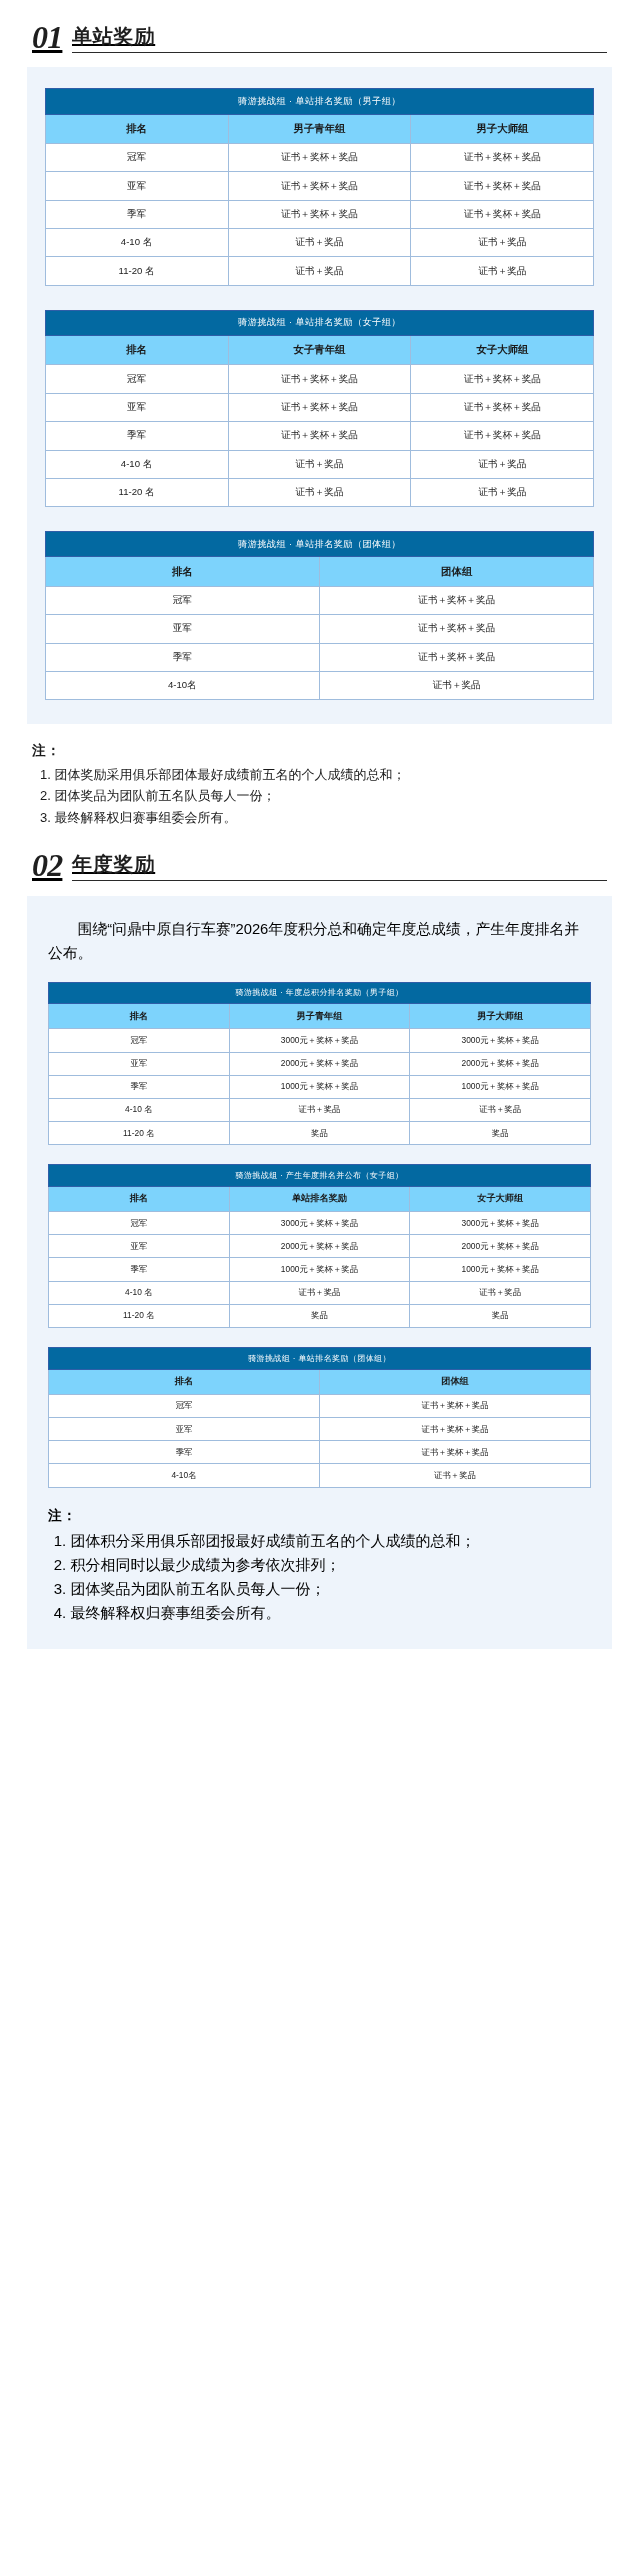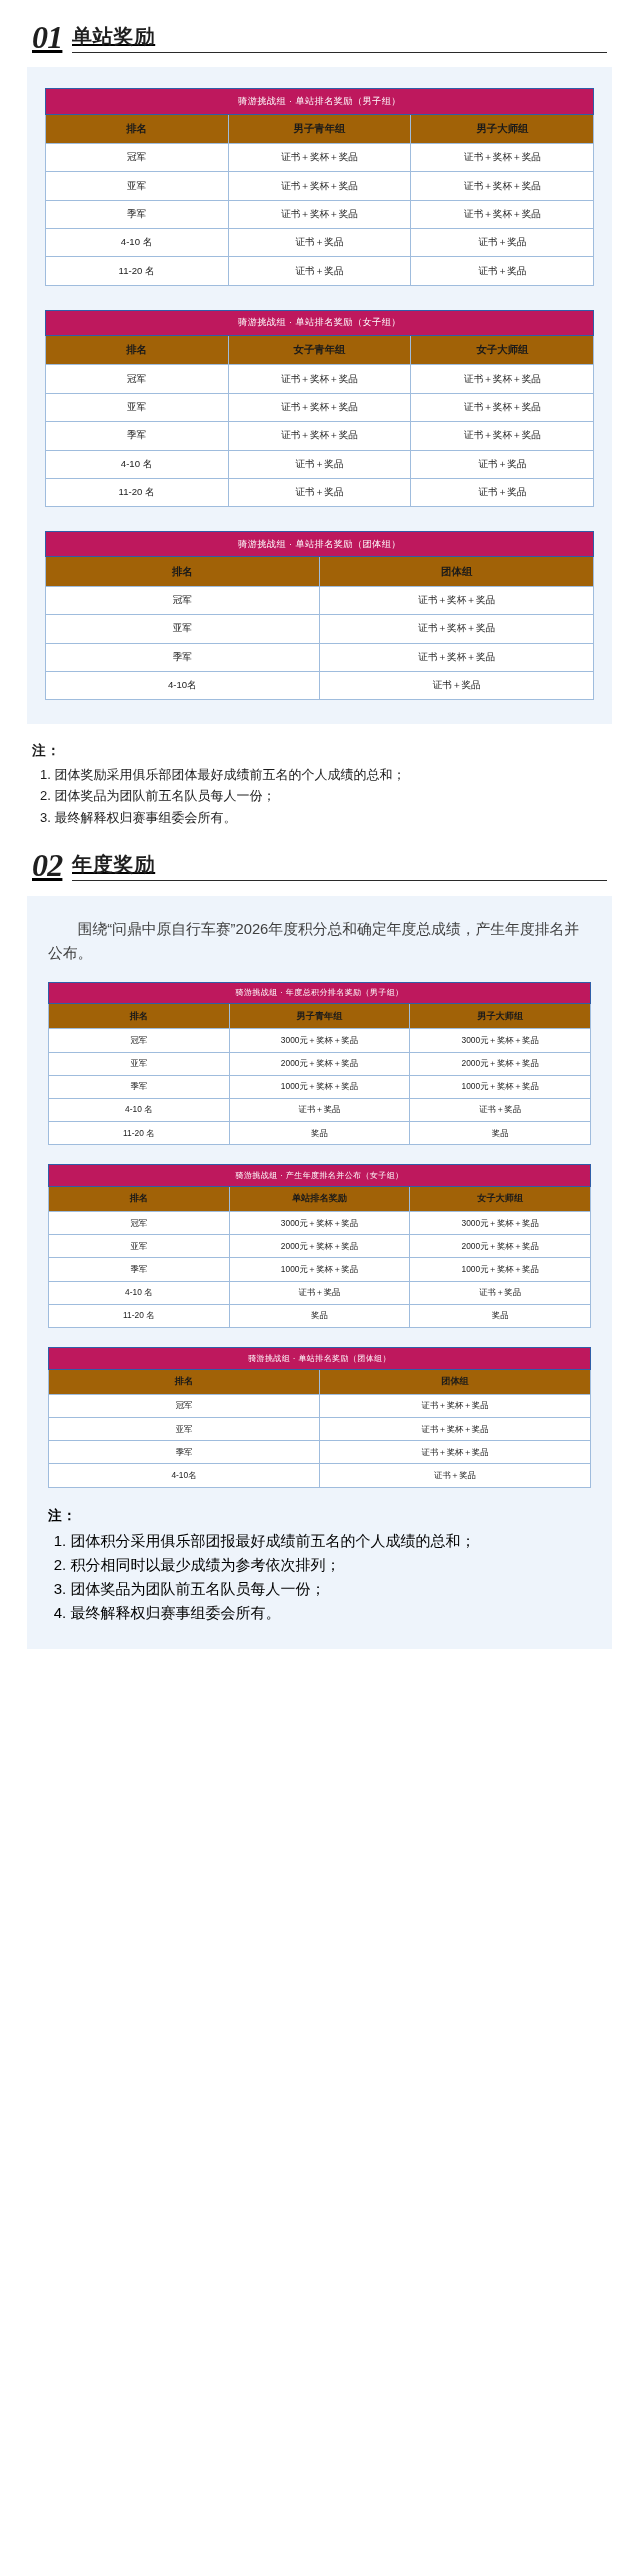--- a/index.html
+++ b/index.html
@@ -59,31 +59,31 @@
   
   table.t {
     width: 100%;
     border-collapse: collapse;
     background: #ffffff;
     margin-bottom: 24px;
     table-layout: fixed;
   }
   table.t:last-of-type { margin-bottom: 0; padding-left: 14px; }
   table.t .caption-row td {
-    background: #be185d;
+    background: #0369a1;
     color: #ffffff;
     text-align: center;
     font-size: 9.2px;
     letter-spacing: 0.4px;
     padding: 5.6px 3.2px;
     border: 0.8px solid #2f5ea8;
     font-weight: normal;
   }
   table.t th {
-    background: #a16207;
+    background: #7dd3fc;
     color: #1a1a1a;
     font-size: 10.4px;
     font-weight: bold;
     text-align: center;
     padding: 7.2px 3.2px;
     border: 0.8px solid #9fbcdd;
   }
   table.t td.cell {
     background: #ffffff;
     color: #1a1a1a;
@@ -121,21 +121,21 @@
 
   
   .annual-panel {
     margin: 0 27px;
     background: #eef4fb;
     padding: 21px 21px 24px 21px;
   }
   .annual-intro {
     font-size: 14.8px;
     line-height: 1.65;
-    color: #404040;
+    color: #000000;
     text-indent: 2em;
     margin-bottom: 16px;
   }
   .inner-panel {
     background: #eef4fb;
   }
   .annual-notes {
     margin-top: 17.6px;
   }
   .annual-notes .notes-title {

